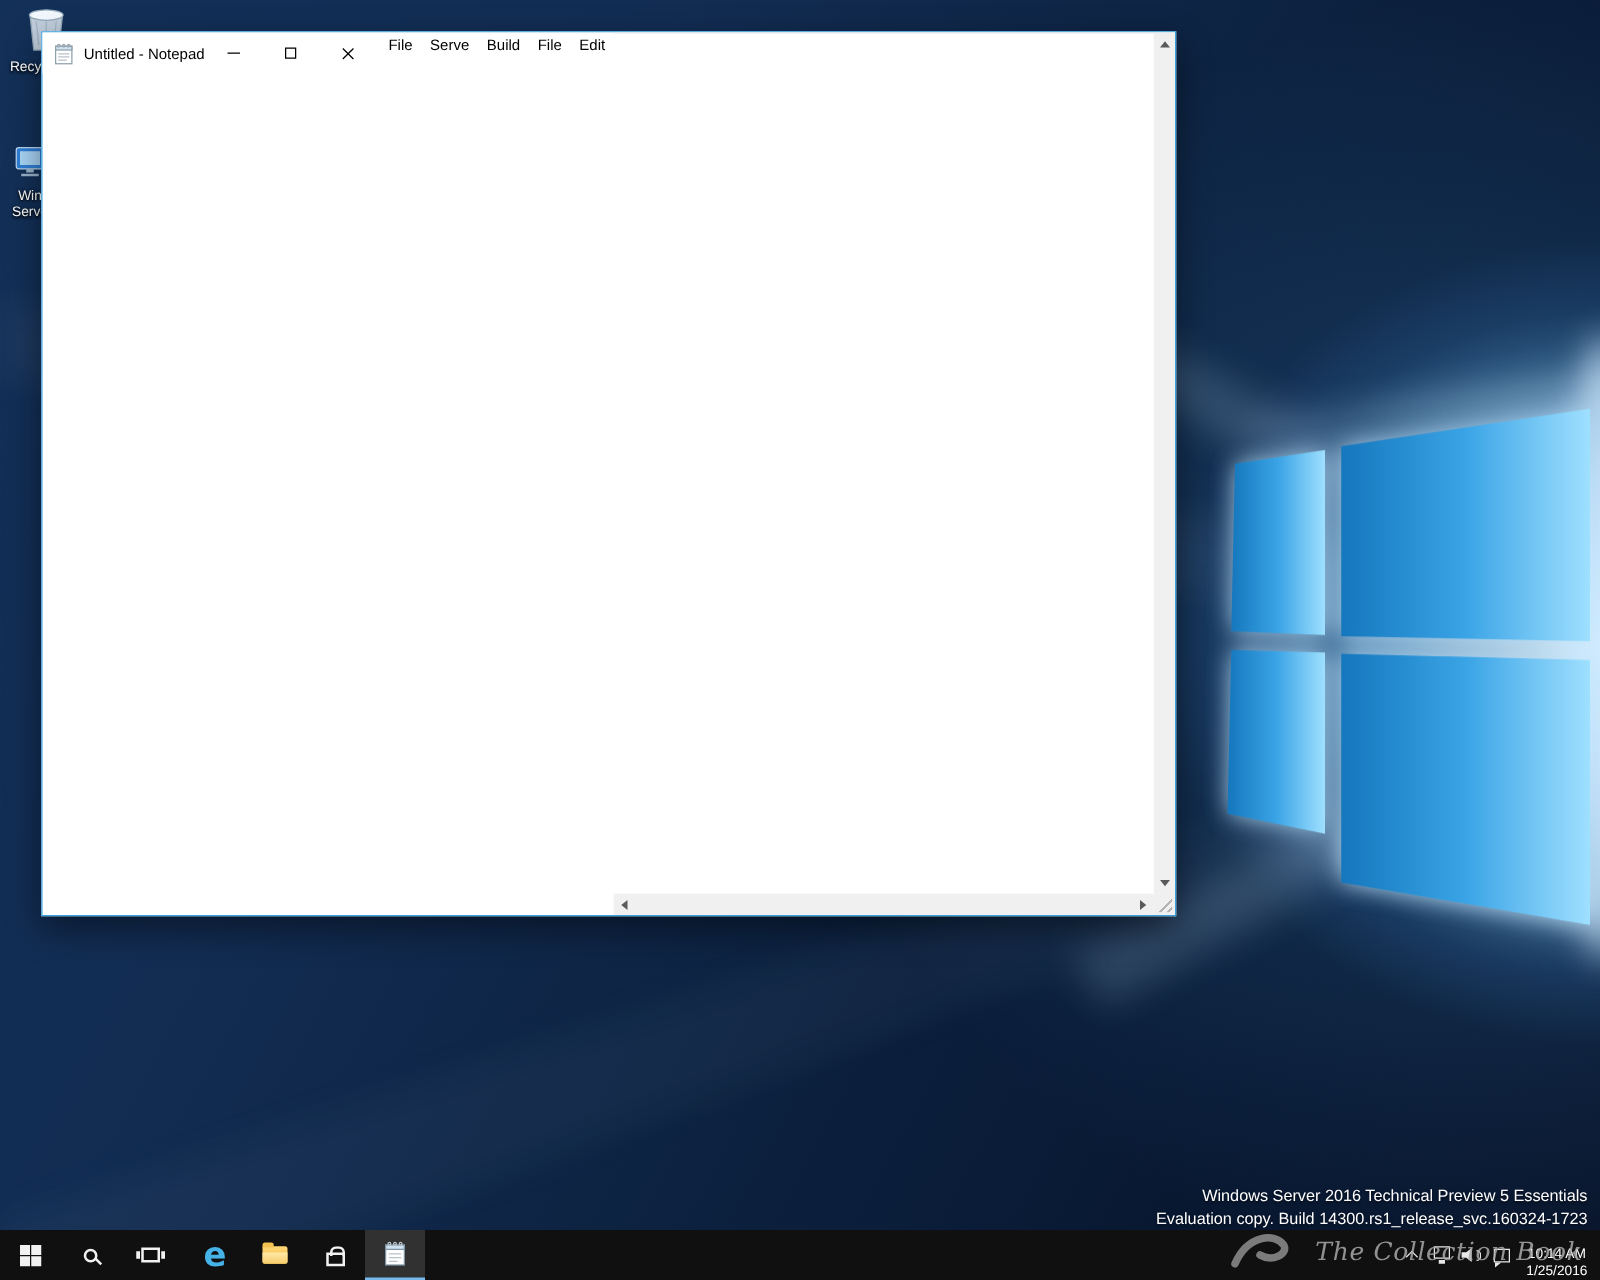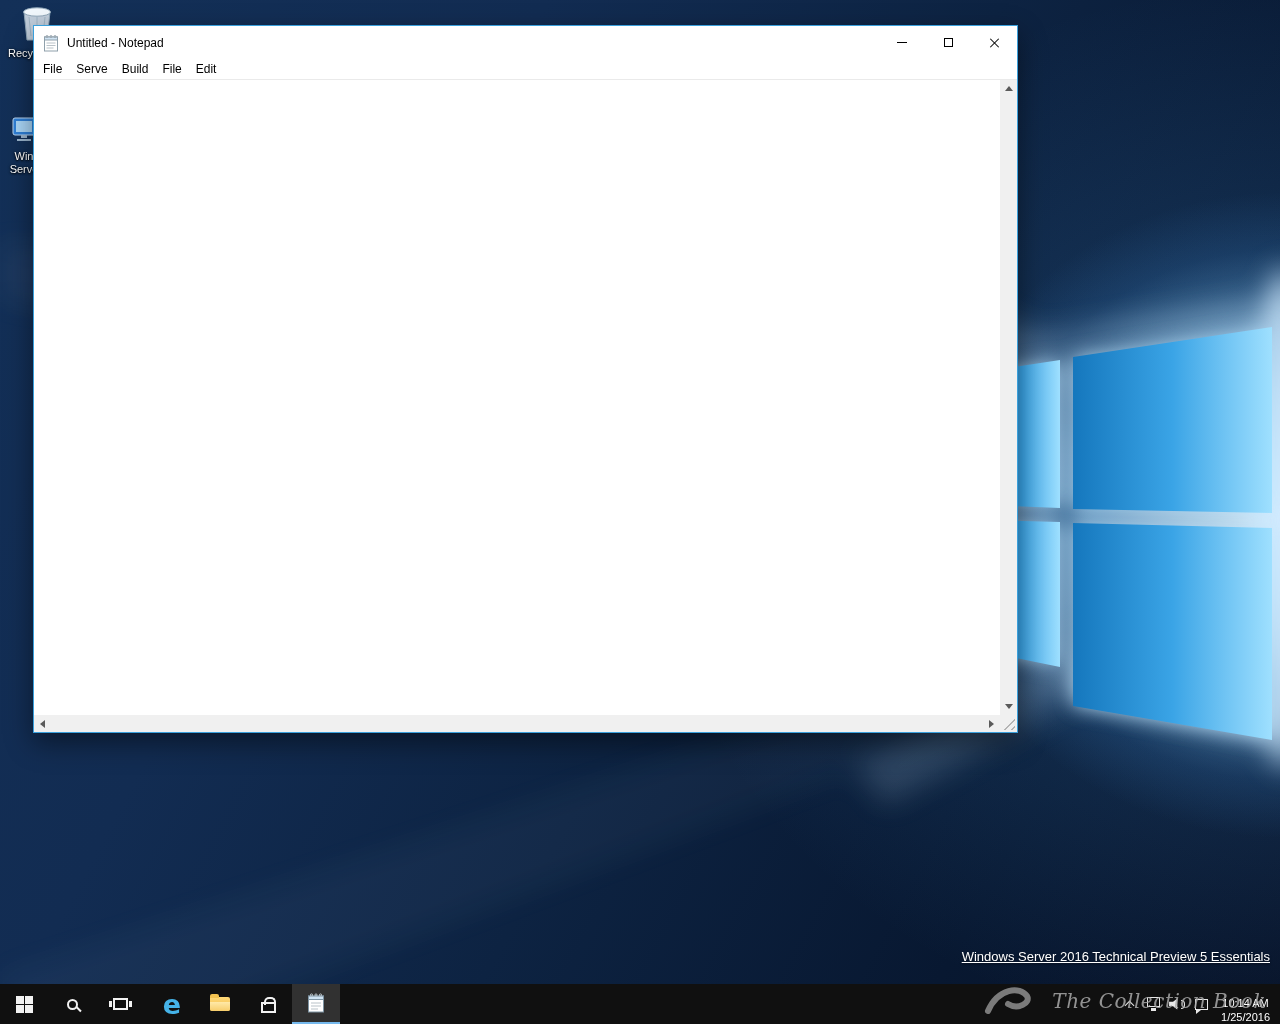--- a/index.html
+++ b/index.html
@@ -15,23 +15,23 @@
   }
   .wallpaper-svg { position:absolute; left:0; top:0; }
 
   
   .desk-icon { position:absolute; width:64px; text-align:center; z-index:1; cursor:default; }
   .desk-icon .icon-art { display:inline-block; }
   .icon-label { color:#fff; font-size:11px; line-height:13px; white-space:nowrap;
                 text-shadow:0 1px 2px rgba(0,0,0,.9), 0 0 3px rgba(0,0,0,.7); }
 
   
-  .window { position:absolute; left:33px; top:25px; width:985px; height:708px; z-index:3;
+  .window { position:absolute; left:33px; top:25px; width:908px; height:708px; z-index:3;
             background:#fff; border:1px solid #3aa0dc;
-            box-shadow:0 10px 26px rgba(0,0,0,.45); display:flex; flex-direction:column; }
+            box-shadow:0 10px 26px rgba(0,0,0,.45); display:flex; }
   .titlebar { height:33px; display:flex; align-items:center; background:#fff; padding-left:9px; flex:0 0 auto; }
   .titlebar .app-ico { width:18px; height:20px; margin-right:6px; display:flex; align-items:center; }
   .titlebar .title-text { font-size:12px; color:#000; }
   .caption { margin-left:auto; display:flex; height:100%; }
   .cap-btn { width:46px; height:100%; display:flex; align-items:center; justify-content:center; cursor:default; }
   .glyph-min { width:10px; height:1px; background:#000; }
   .glyph-max { width:9px; height:9px; border:1px solid #000; }
   .glyph-x { position:relative; width:11px; height:11px; }
   .glyph-x::before, .glyph-x::after { content:""; position:absolute; left:5px; top:0; width:1px; height:12px; background:#000; }
   .glyph-x::before { transform:rotate(45deg); }
@@ -56,21 +56,21 @@
   .tri-down  { width:0; height:0; border-left:4px solid transparent; border-right:4px solid transparent; border-top:5px solid #5a5a5a; }
   .tri-left  { width:0; height:0; border-top:4px solid transparent; border-bottom:4px solid transparent; border-right:5px solid #5a5a5a; }
   .tri-right { width:0; height:0; border-top:4px solid transparent; border-bottom:4px solid transparent; border-left:5px solid #5a5a5a; }
   .sizegrip { position:absolute; right:0; bottom:0; width:17px; height:17px; background:#f0f0f0; }
   .sizegrip::after { content:""; position:absolute; right:2px; bottom:2px; width:12px; height:12px;
                      background:repeating-linear-gradient(135deg, #b4b4b4 0 1.5px, transparent 1.5px 4.5px);
                      clip-path:polygon(100% 0, 100% 100%, 0 100%); }
 
   
   .eval-mark { position:absolute; right:10px; top:948px; z-index:2; text-align:right; color:#fff;
-               font-size:13px; line-height:18px; text-shadow:0 1px 2px rgba(0,0,0,.55);text-decoration:underline; }
+               font-size:13px; line-height:18px; text-shadow:0 1px 2px rgba(0,0,0,.55); }
 
   
   .taskbar { position:absolute; left:0; right:0; bottom:0; height:40px; background:#101010;
              display:flex; align-items:stretch; z-index:4; }
   .tb-left { display:flex; align-items:stretch; }
   .tb-btn { width:48px; display:flex; align-items:center; justify-content:center; position:relative; cursor:default; }
   .tb-btn.active { background:rgba(255,255,255,.14); border-bottom:2px solid #76b9ed; }
   .gap-left { margin-left:4px; }
 
   .win-logo { width:17px; height:17px; display:grid; grid-template-columns:8px 8px; grid-template-rows:8px 8px; gap:1px; }
@@ -180,20 +180,21 @@
         <rect x="11" y="19" width="6" height="3" fill="#9ab4cc"></rect>
         <rect x="7" y="23" width="14" height="2" fill="#9ab4cc"></rect>
       </svg>
     </span>
     <div class="icon-label">Win</div>
     <div class="icon-label">Serve</div>
   </div>
 
   <div class="eval-mark">
     <div>Windows Server 2016 Technical Preview 5 Essentials</div>
+    <div>Evaluation copy. Build 14300.rs1_release_svc.160324-1723</div>
   </div>
 
   <div class="window">
     <div class="titlebar">
       <span class="app-ico">
         <svg width="16" height="18" viewBox="0 0 16 18">
           <rect x="1.5" y="3" width="13" height="14" fill="#fff" stroke="#8fa0ab"></rect>
           <rect x="1.5" y="3" width="13" height="3" fill="#cfe3f3" stroke="#8fa0ab"></rect>
           <circle cx="4" cy="2.5" r="1" fill="none" stroke="#9aa7b0"></circle>
           <circle cx="8" cy="2.5" r="1" fill="none" stroke="#9aa7b0"></circle>

